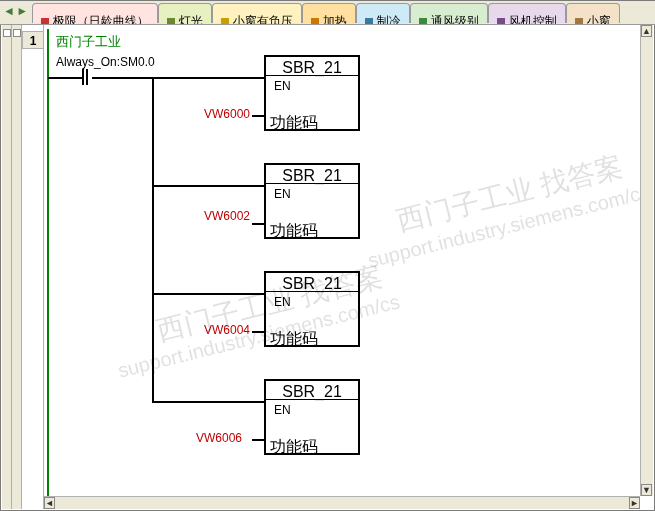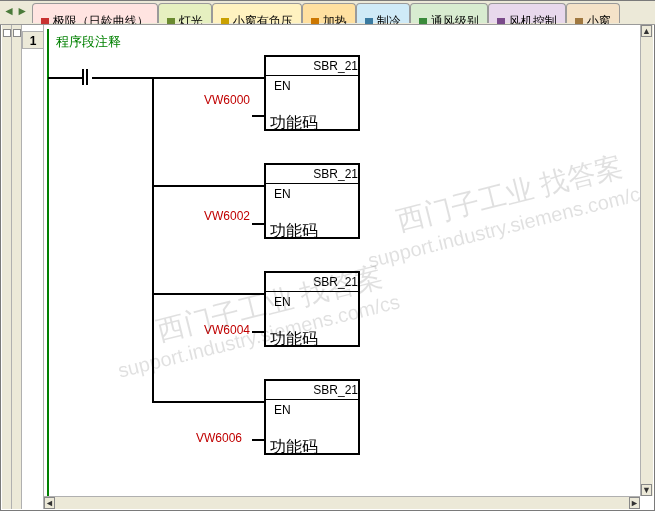--- a/index.html
+++ b/index.html
@@ -133,22 +133,22 @@
   
   .block {
     position: absolute;
     width: 96px; height: 76px;
     border: 2px solid #000;
     background: #fff;
   }
   .block .title {
     position: absolute;
     left: 0; top: 2px; width: 100%;
-    text-align: right;
-    font-size: 12px;
+    text-align: center;
+    font-size: 16px;
     height: 14px;
   }
   .block .divider {
     position: absolute;
     left: 0; top: 18px; width: 100%; height: 1px;
     background: #000;
   }
   .block .en {
     position: absolute;
     left: 8px; top: 22px;
@@ -214,34 +214,35 @@
   </div>
   <div class="gutter2">
     <div class="dot"></div>
   </div>
   <div class="numcol">
     <div class="cell">1</div>
   </div>
 
   <div class="canvas">
     <div class="leftrail"></div>
-    <div class="segcomment">程序段注释</div>
+    <div class="segcomment">西门子工业</div>
+    <div class="contact-label">Always_On:SM0.0</div>
 
     <div class="hwire" style="left:4px; top:52px; width:34px;"></div>
 
     <div class="contact" style="left:38px; top:44px;"></div>
 
     <div class="hwire" style="left:48px; top:52px; width:62px;"></div>
 
     <div class="vwire" style="left:108px; top:52px; height:324px;"></div>
 
     <div id="blocks-host">
         <div class="hwire" style="left: 108px; top: 52px; width: 112px;"></div>
         <div class="hwire" style="left: 208px; top: 90px; width: 12px;"></div>
-        <div class="paramlabel" style="left: 156px; top: 68px;">VW6000</div>
+        <div class="paramlabel" style="left: 156px; top: 82px;">VW6000</div>
         <div class="block" style="left: 220px; top: 30px;">
           <div class="title">SBR_21</div>
           <div class="divider"></div>
           <div class="en">EN</div>
           <div class="fnc">功能码</div>
         </div>
         <div class="hwire" style="left: 108px; top: 160px; width: 112px;"></div>
         <div class="hwire" style="left: 208px; top: 198px; width: 12px;"></div>
         <div class="paramlabel" style="left: 156px; top: 184px;">VW6002</div>
         <div class="block" style="left: 220px; top: 138px;">

